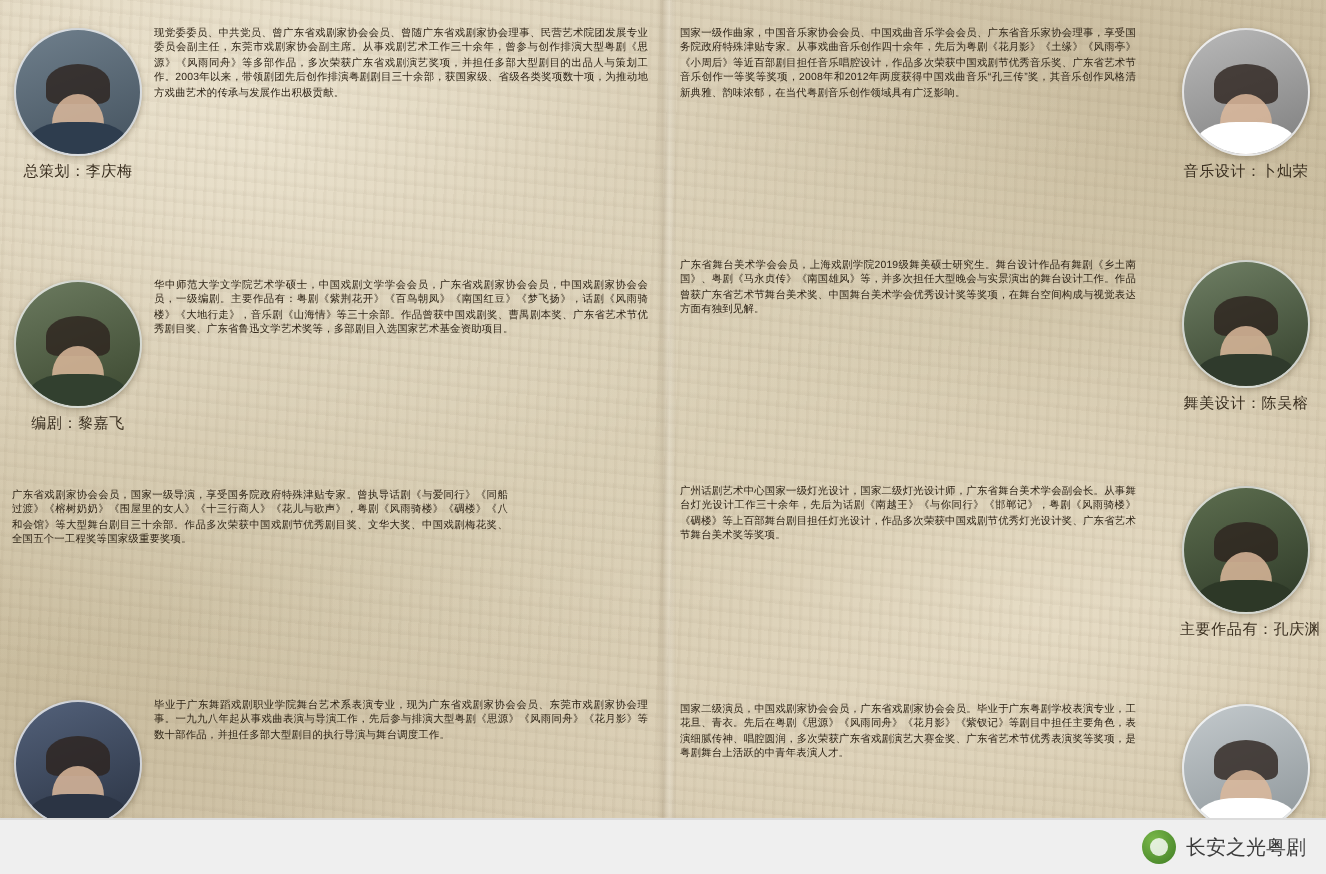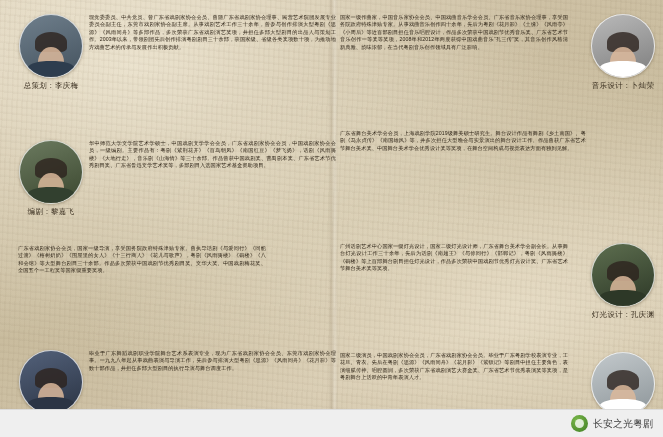--- a/index.html
+++ b/index.html
@@ -39,21 +39,21 @@
     background: linear-gradient(90deg, rgba(90,70,45,0.0), rgba(90,70,45,0.12), rgba(255,255,255,0.18), rgba(90,70,45,0.05));
     pointer-events: none;
   }
 
   .column {
     position: absolute;
     top: 0;
     width: 331px;
     height: 437px;
   }
-  .col-left { left: 12px; }
+  .col-left { left: 0; }
   .col-right { left: 332px; }
 
   .entry {
     position: absolute;
     display: flex;
     align-items: flex-start;
   }
   
   .entry.left .photo-wrap { order: 0; margin-right: 5px; }
   .entry.left .bio { order: 1; }
@@ -225,31 +225,39 @@
           <div class="hair"></div>
             <div class="face"></div>
           <div class="body" style="background:#ffffff;"></div>
         </div>
         <div class="role">音乐设计：卜灿荣</div>
       </div>
       <div class="bio" style="width:246px;">国家一级作曲家，中国音乐家协会会员、中国戏曲音乐学会会员、广东省音乐家协会理事，享受国务院政府特殊津贴专家。从事戏曲音乐创作四十余年，先后为粤剧《花月影》《土缘》《风雨亭》《小周后》等近百部剧目担任音乐唱腔设计，作品多次荣获中国戏剧节优秀音乐奖、广东省艺术节音乐创作一等奖等奖项，2008年和2012年两度获得中国戏曲音乐“孔三传”奖，其音乐创作风格清新典雅、韵味浓郁，在当代粤剧音乐创作领域具有广泛影响。</div>
     </div>
 
     <div class="entry right" style="left:8px; top:130px; width:316px;">
+      <div class="photo-wrap">
+        <div class="photo" style="background:linear-gradient(160deg,#6f7f64,#34402c);">
+          <div class="hair"></div>
+            <div class="face"></div>
+          <div class="body" style="background:#2f3a2c;"></div>
+        </div>
+        <div class="role">舞美设计：陈吴榕</div>
+      </div>
       <div class="bio" style="width:246px;">广东省舞台美术学会会员，上海戏剧学院2019级舞美硕士研究生。舞台设计作品有舞剧《乡土南国》、粤剧《马永贞传》《南国雄风》等，并多次担任大型晚会与实景演出的舞台设计工作。作品曾获广东省艺术节舞台美术奖、中国舞台美术学会优秀设计奖等奖项，在舞台空间构成与视觉表达方面有独到见解。</div>
     </div>
 
     <div class="entry right" style="left:8px; top:243px; width:316px;">
       <div class="photo-wrap">
         <div class="photo" style="background:linear-gradient(160deg,#5d6e4f,#2d3827);">
           <div class="hair"></div>
             <div class="face"></div>
           <div class="body" style="background:#2d3827;"></div>
         </div>
-        <div class="role">灯光设计：孔庆渊</div>
+        <div class="role">主要作品有：孔庆渊</div>
       </div>
       <div class="bio" style="width:246px;">广州话剧艺术中心国家一级灯光设计，国家二级灯光设计师，广东省舞台美术学会副会长。从事舞台灯光设计工作三十余年，先后为话剧《南越王》《与你同行》《邯郸记》，粤剧《风雨骑楼》《碉楼》等上百部舞台剧目担任灯光设计，作品多次荣获中国戏剧节优秀灯光设计奖、广东省艺术节舞台美术奖等奖项。</div>
     </div>
 
     <div class="entry right" style="left:8px; top:352px; width:316px;">
       <div class="photo-wrap">
         <div class="photo" style="background:linear-gradient(160deg,#c3c9cc,#8d9599);">
           <div class="hair"></div>
             <div class="face"></div>
           <div class="body" style="background:#ffffff;"></div>

